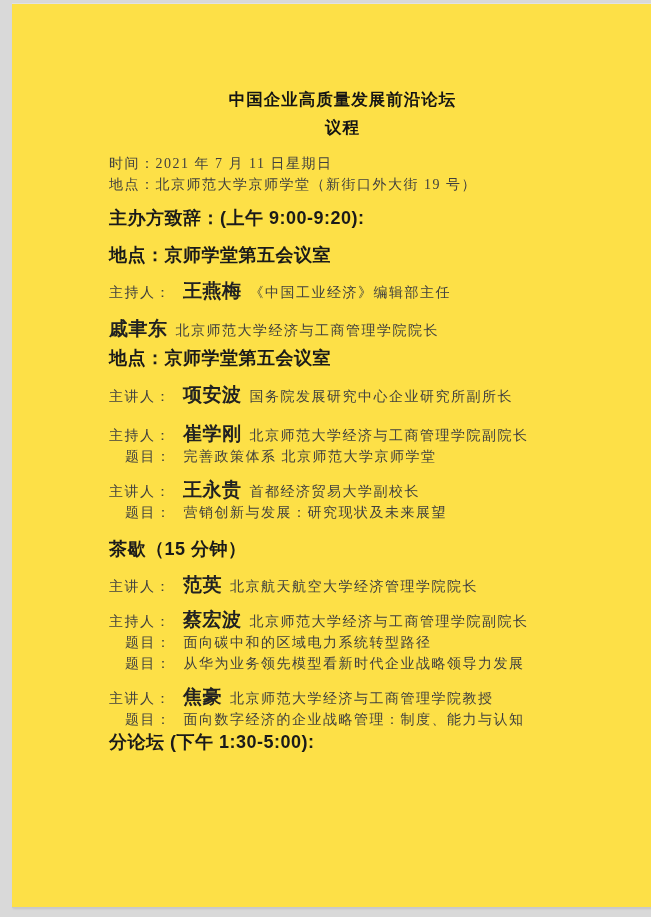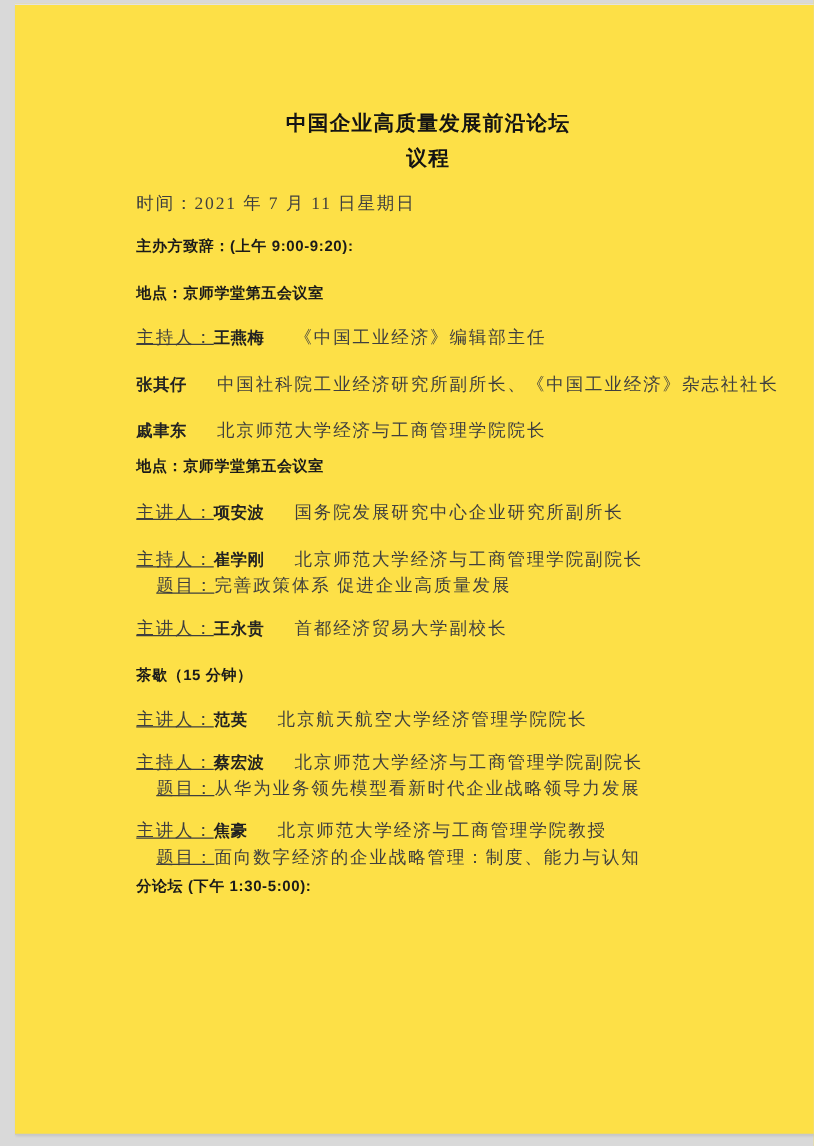--- a/index.html
+++ b/index.html
@@ -36,77 +36,79 @@
     font-size: 16.5px;
     color: #141414;
     letter-spacing: 1px;
     line-height: 22px;
     margin-left: -40px; 
     text-align: center;
   }
   .heading {
     font-family: "Liberation Sans", sans-serif;
     font-weight: 700;
-    font-size: 12px;
+    font-size: 18px;
     color: #1a1a1a;
     letter-spacing: 0.5px;
   }
   .name {
     font-family: "Liberation Sans", sans-serif;
     font-weight: 700;
-    font-size: 13px;
+    font-size: 19px;
     color: #222222;
     letter-spacing: 0.5px;
-    margin-right: 24px;
+    margin-right: 8px;
   }
-  .label { margin-right: 0; text-decoration: underline; }
+  .label { margin-right: 12px; }
   .indent { padding-left: 16px; }
   .mt1  { margin-top: 1px; }
   .mt2  { margin-top: 2px; }
   .mt6  { margin-top: 6px; }
   .mt7  { margin-top: 7px; }
   .mt10 { margin-top: 16px; }
   .mt13 { margin-top: 13px; }
   .mt16 { margin-top: 16px; }
   .mt17 { margin-top: 17px; }
 </style>
 </head>
 <body>
 
 <div class="page">
   <div class="content">
 
     <div class="doc-title">中国企业高质量发展前沿论坛</div>
     <div class="doc-title mt6">议程</div>
 
     <div class="line mt16">时间：2021 年 7 月 11 日星期日</div>
+    <div class="line mt1">地点：北京师范大学京师学堂（新街口外大街 19 号）</div>
 
     <div class="line heading mt13">主办方致辞：(上午 9:00-9:20):</div>
     <div class="line heading mt17">地点：京师学堂第五会议室</div>
 
     <div class="line mt16"><span class="label">主持人：</span><span class="name">王燕梅</span><span>《中国工业经济》编辑部主任</span></div>
 
-    <div class="line mt17"><span class="name">张其仔</span><span>中国社科院工业经济研究所副所长、《中国工业经济》杂志社社长</span></div>
 
     <div class="line mt16"><span class="name">戚聿东</span><span>北京师范大学经济与工商管理学院院长</span></div>
 
     <div class="line heading mt7">地点：京师学堂第五会议室</div>
 
     <div class="line mt17"><span class="label">主讲人：</span><span class="name">项安波</span><span>国务院发展研究中心企业研究所副所长</span></div>
 
     <div class="line mt17"><span class="label">主持人：</span><span class="name">崔学刚</span><span>北京师范大学经济与工商管理学院副院长</span></div>
-    <div class="line mt1 indent"><span class="label">题目：</span><span>完善政策体系 促进企业高质量发展</span></div>
+    <div class="line mt1 indent"><span class="label">题目：</span><span>完善政策体系 北京师范大学京师学堂</span></div>
 
     <div class="line mt13"><span class="label">主讲人：</span><span class="name">王永贵</span><span>首都经济贸易大学副校长</span></div>
+    <div class="line mt1 indent"><span class="label">题目：</span><span>营销创新与发展：研究现状及未来展望</span></div>
 
     <div class="line heading mt10">茶歇（15 分钟）</div>
 
     <div class="line mt16"><span class="label">主讲人：</span><span class="name">范英</span><span>北京航天航空大学经济管理学院院长</span></div>
 
     <div class="line mt13"><span class="label">主持人：</span><span class="name">蔡宏波</span><span>北京师范大学经济与工商管理学院副院长</span></div>
+    <div class="line mt1 indent"><span class="label">题目：</span><span>面向碳中和的区域电力系统转型路径</span></div>
 
     <div class="line mt1 indent"><span class="label">题目：</span><span>从华为业务领先模型看新时代企业战略领导力发展</span></div>
 
     <div class="line mt13"><span class="label">主讲人：</span><span class="name">焦豪</span><span>北京师范大学经济与工商管理学院教授</span></div>
     <div class="line mt1 indent"><span class="label">题目：</span><span>面向数字经济的企业战略管理：制度、能力与认知</span></div>
 
     <div class="line heading mt2">分论坛 (下午 1:30-5:00):</div>
 
   </div>
 </div>

